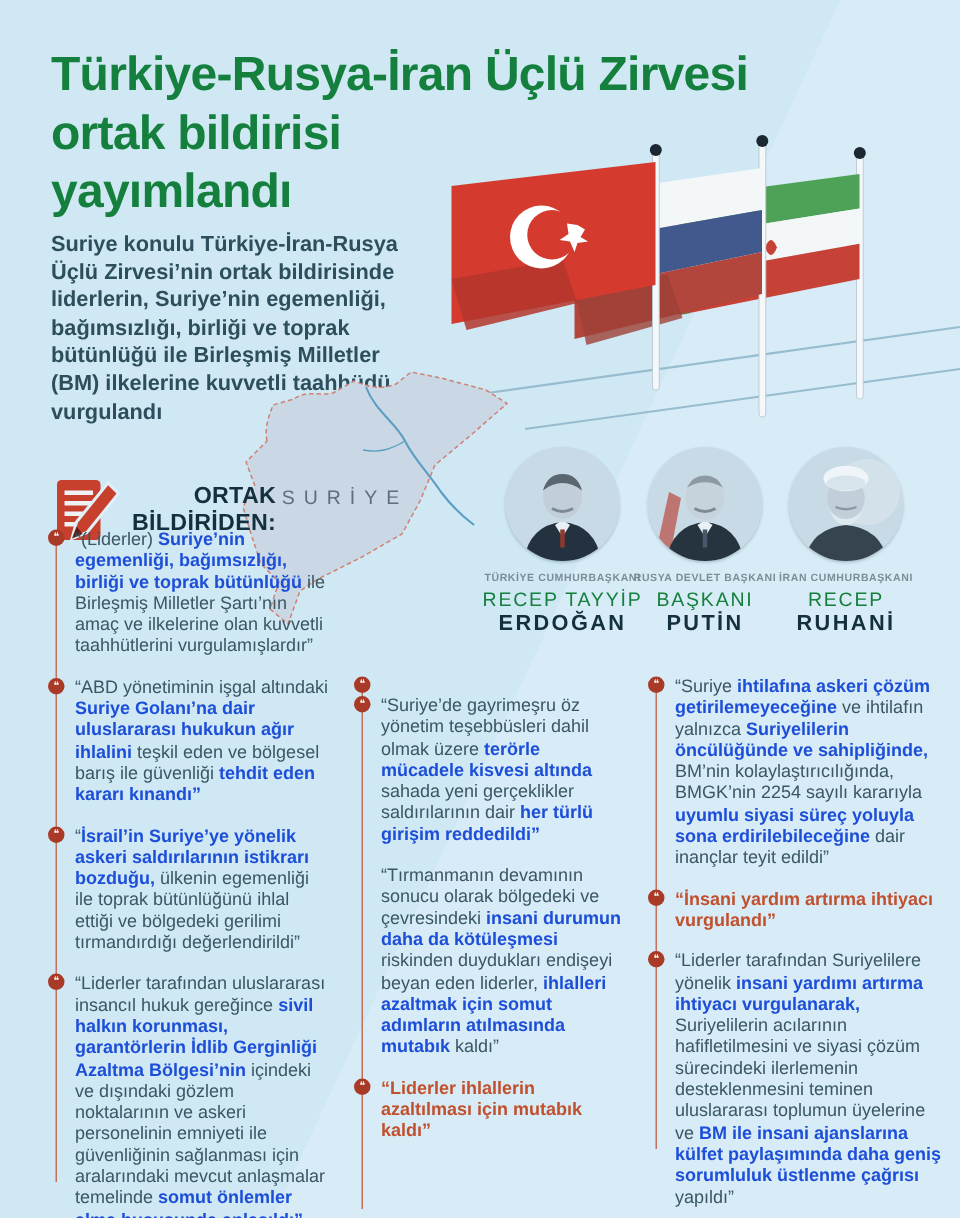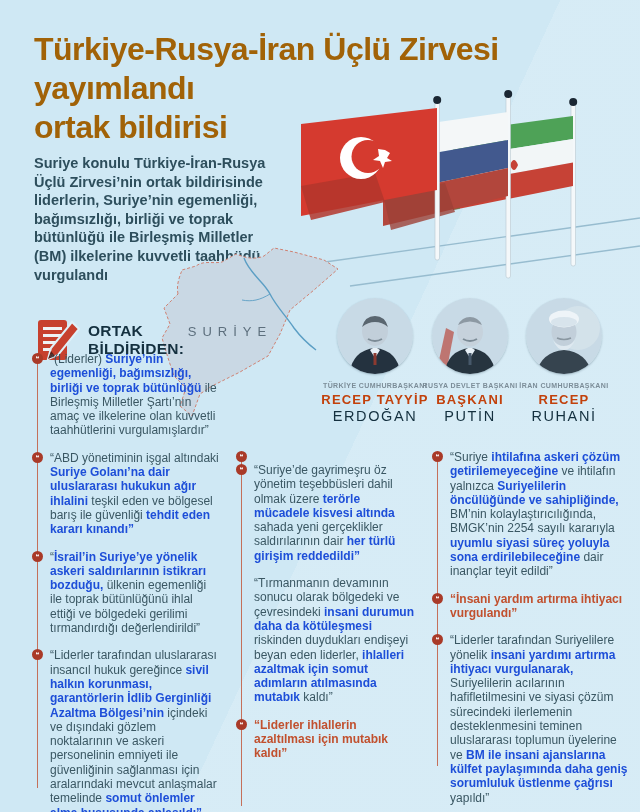--- a/index.html
+++ b/index.html
@@ -3,43 +3,43 @@
 <meta charset="utf-8">
 <style>
   html,body{margin:0;padding:0;}
   body{font-family:"Liberation Sans",sans-serif;background:#9db4c2;}
   #canvas{position:relative;width:640px;height:812px;background:#cfe8f4;overflow:hidden;margin:0 auto;}
   #canvas::before{content:"";position:absolute;left:0;top:0;width:100%;height:100%;
     background:linear-gradient(115deg,rgba(255,255,255,0) 55%,rgba(255,255,255,0.16) 55%);pointer-events:none;}
 
   
   .title{position:absolute;left:34px;top:30px;margin:0;font-size:32px;line-height:39px;
-    font-weight:700;color:#a16207;letter-spacing:-0.5px;}
+    font-weight:700;color:#15803d;letter-spacing:-0.5px;}
   .title span{display:block;}
   .intro{position:absolute;left:34px;top:154px;width:240px;margin:0;font-size:14.5px;
     line-height:18.6px;font-weight:700;color:#2d4e5c;}
 
   
   .flags{position:absolute;left:295px;top:90px;width:345px;height:200px;}
 
   
   .map{position:absolute;left:118px;top:236px;width:240px;height:195px;}
 
   
   .sec-head{position:absolute;left:36px;top:318px;display:flex;align-items:flex-start;}
   .sec-icon{width:44px;height:48px;}
   .sec-title{margin:4px 0 0 8px;font-size:15.5px;line-height:18px;font-weight:700;color:#14303f;letter-spacing:0.2px;}
-  .sec-title span{display:block;}
+  .sec-title span{display:block;text-align:right;}
 
   
   .leader{position:absolute;top:298px;width:112px;text-align:center;}
   .photo{width:76px;height:76px;margin:0 auto;border-radius:50%;overflow:hidden;box-shadow:0 1px 2px rgba(20,48,63,.25);}
   .l-title{margin-top:8px;font-size:7px;font-weight:700;letter-spacing:0.4px;color:#7c8d98;}
-  .l-first{margin-top:3px;font-size:13px;font-weight:700;letter-spacing:1.2px;color:#c2410c;}
-  .l-last{margin-top:1px;font-size:14.5px;font-weight:400;letter-spacing:1.6px;color:#14303f;}
+  .l-first{margin-top:3px;font-size:13px;font-weight:400;letter-spacing:1.2px;color:#15803d;}
+  .l-last{margin-top:1px;font-size:14.5px;font-weight:700;letter-spacing:1.6px;color:#14303f;}
 
   
   .col{position:absolute;}
   #col-1{left:32px;top:352px;width:188px;}
   #col-2{left:236px;top:450px;width:180px;}
   #col-3{left:432px;top:450px;width:198px;}
   .tline{position:absolute;left:4.5px;top:4px;width:1.5px;background:#c25a3e;opacity:.85;}
   #col-1 .tline{height:432px;}
   #col-2 .tline{height:352px;}
   #col-3 .tline{height:312px;}
@@ -50,22 +50,22 @@
   .q-text b{color:#1d4ed8;font-weight:700;}
   .red-item .q-text,.red-item .q-text b{color:#c1502e;font-weight:700;}
 </style>
 </head>
 <body>
 
 <div id="canvas">
 
   <h1 class="title">
     <span>Türkiye-Rusya-İran Üçlü Zirvesi</span>
+    <span>ortak bildirisi</span>
     <span>yayımlandı</span>
-    <span>ortak bildirisi</span>
   </h1>
 
   <p class="intro">Suriye konulu Türkiye-İran-Rusya Üçlü Zirvesi’nin ortak bildirisinde liderlerin, Suriye’nin egemenliği, bağımsızlığı, birliği ve toprak bütünlüğü ile Birleşmiş Milletler (BM) ilkelerine kuvvetli taahhüdü vurgulandı</p>
 
   <svg class="flags" viewBox="0 0 345 200">
 
     <path d="M30,172 L345,128" stroke="#97bccf" stroke-width="1.4" fill="none"></path>
     <path d="M55,196 L345,156" stroke="#97bccf" stroke-width="1.4" fill="none"></path>
 
     <g>

